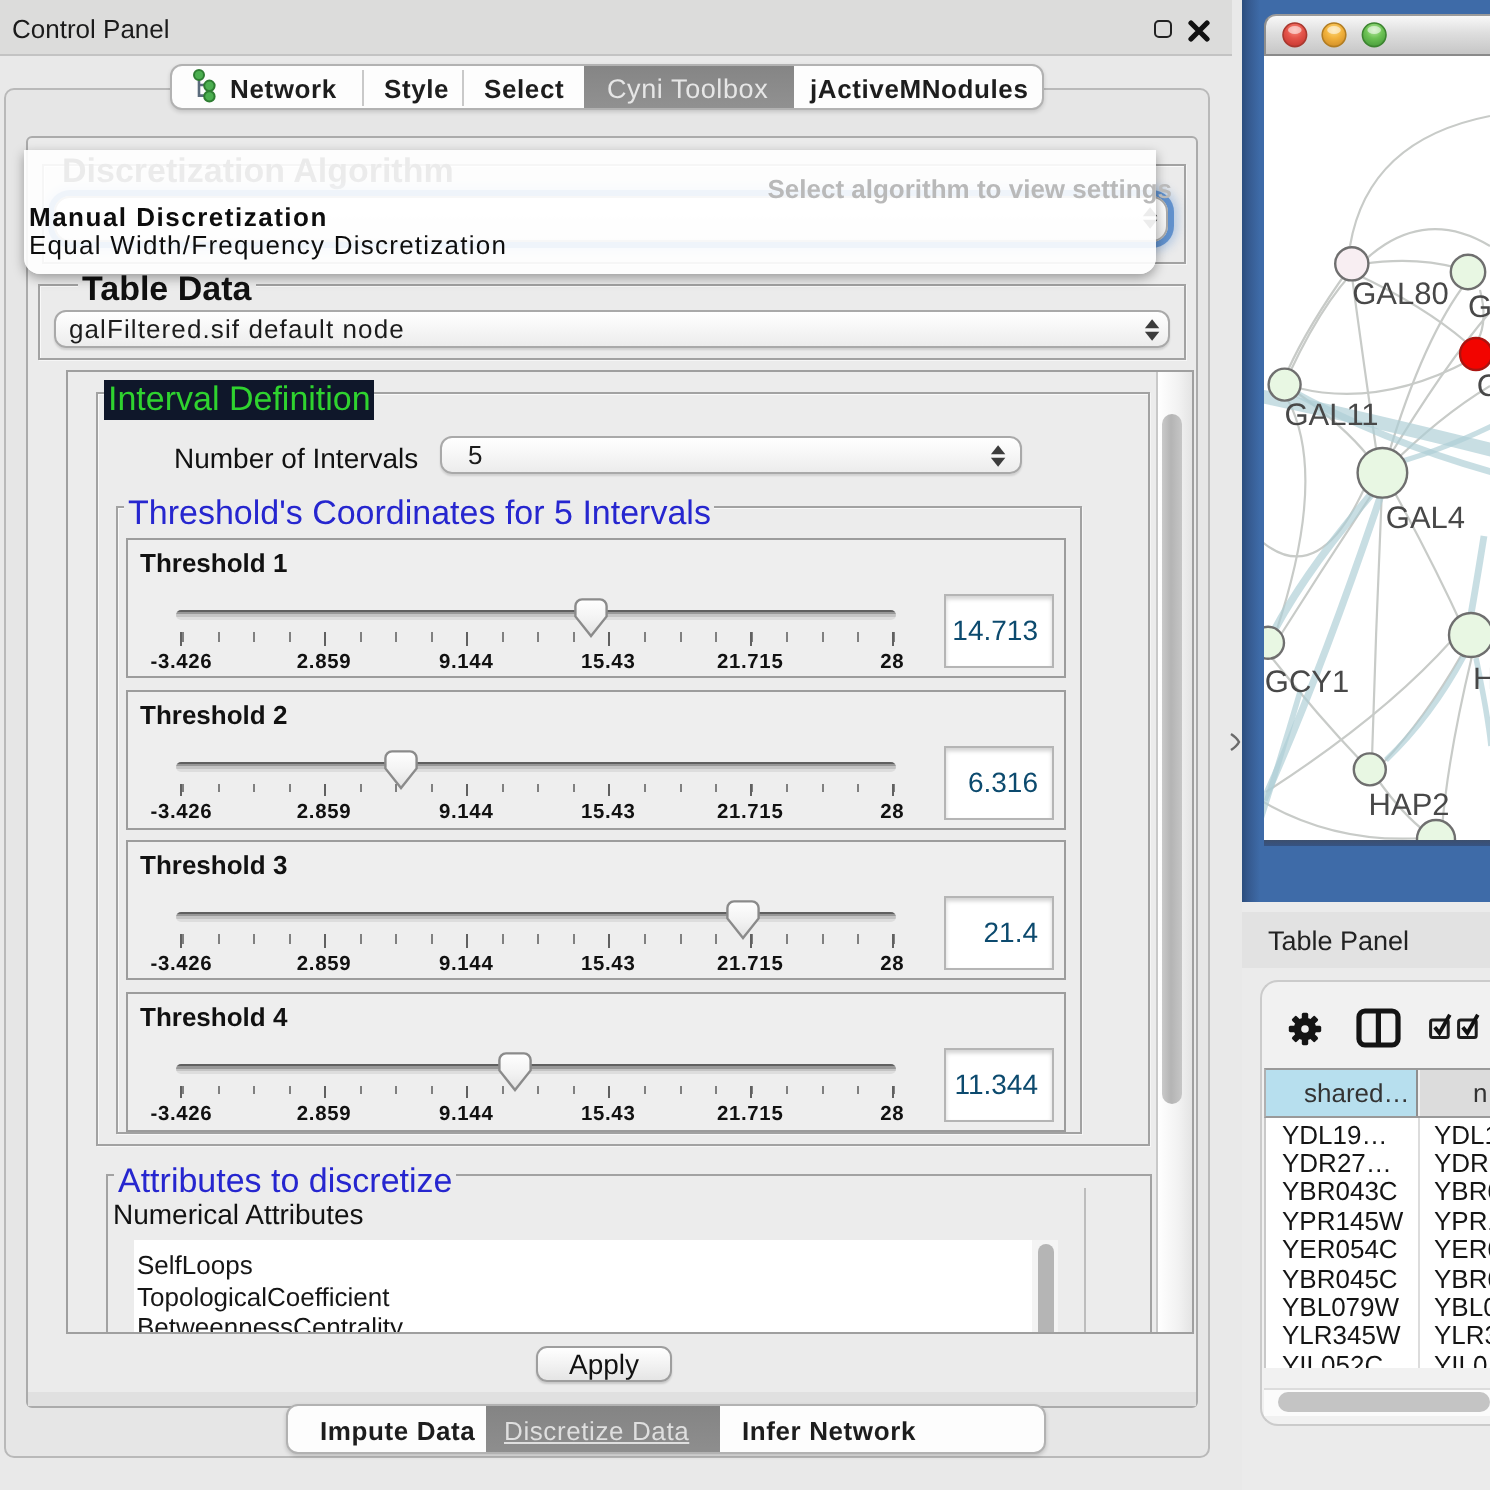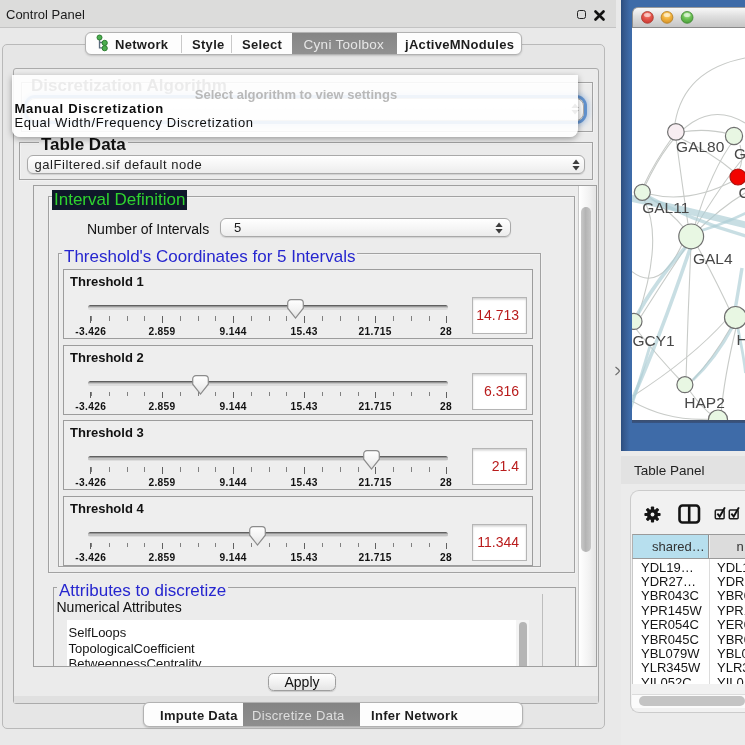--- a/index.html
+++ b/index.html
@@ -14,21 +14,21 @@
 .stepper .up { width:0; height:0; border-left:4.5px solid transparent; border-right:4.5px solid transparent; border-bottom:5px solid #3c3c3c; margin-bottom:2px; }
 .stepper .dn { width:0; height:0; border-left:4.5px solid transparent; border-right:4.5px solid transparent; border-top:5px solid #3c3c3c; }
 .bold13 { font-weight:normal; font-size:14px; color:#111; position:absolute; white-space:nowrap; }
 .tpanel { position:absolute; left:63px; width:470px; height:70px; border:1px solid #9c9c9c; background:#eeeeee; }
 .ttitle { position:absolute; left:6px; top:4px; font-weight:bold; font-size:13px; color:#111; }
 .track { position:absolute; left:24px; width:360px; height:5px; top:34.8px; border-radius:2.5px; background:linear-gradient(#606060 0 20%, #989898 20% 45%, #c4c4c4 45% 70%, #dddddd 70%); }
 .ticks { position:absolute; left:26.6px; top:46px; width:357px; height:4.5px; background:repeating-linear-gradient(90deg, #808080 0 1px, transparent 1px 17.77px); }
 .majtick { position:absolute; top:46px; width:1px; height:6.5px; background:#606060; }
 .thumb { position:absolute; top:29.2px; width:17px; height:20px; }
 .slbl { position:absolute; top:55.6px; font-size:10.2px; font-weight:bold; letter-spacing:0.35px; color:#111; width:60px; text-align:center; }
-.vbox { position:absolute; left:408px; top:27px; width:55px; height:37px; background:#ffffff; border:1px solid #b5b5b5; box-shadow:inset 0 1.5px 2px rgba(0,0,0,0.18); font-size:14px; color:#b91c1c; text-align:right; padding:9px 7px 0 0; }
+.vbox { position:absolute; left:408px; top:27px; width:55px; height:37px; background:#ffffff; border:1px solid #b5b5b5; box-shadow:inset 0 1.5px 2px rgba(0,0,0,0.18); font-size:14px; color:#0c4a6e; text-align:right; padding:9px 7px 0 0; }
 .seg { font-size:13px; font-weight:bold; color:#1d1d1d; letter-spacing:0.3px; }
 </style>
 </head>
 <body>
 
 <div class="abs" style="left:0;top:0;width:616px;height:27.5px;background:#dcdcdb;border-bottom:1px solid #c3c3c3;"></div>
 <div class="abs" style="left:6px;top:7px;font-size:13px;color:#1b1b1b;">Control Panel</div>
 
 <div class="abs" style="left:577px;top:10px;width:9px;height:9px;border:1.4px solid #222;border-radius:2.5px;"></div>
 <svg class="abs" style="left:594px;top:10px;" width="11" height="11" viewBox="0 0 11 11">
@@ -193,30 +193,30 @@
 <div class="abs" style="left:542px;top:594px;width:1px;height:72px;background:#bdbdbd;"></div>
 <div class="abs" style="left:66.5px;top:619.5px;width:449px;height:46.5px;background:#ffffff;overflow:hidden;">
   <div class="abs" style="left:2px;top:5.5px;font-size:13px;color:#161616;">SelfLoops</div>
   <div class="abs" style="left:2px;top:21px;font-size:13px;color:#161616;">TopologicalCoefficient</div>
   <div class="abs" style="left:2px;top:36px;font-size:13px;color:#161616;">BetweennessCentrality</div>
 </div>
 <div class="abs" style="left:515.5px;top:619.5px;width:13px;height:46.5px;background:#f4f4f4;"></div>
 <div class="abs" style="left:518.5px;top:621.5px;width:8.5px;height:44.5px;background:#b5b5b5;border-radius:4px 4px 0 0;"></div>
 
 <div class="abs" style="left:11.5px;top:75px;width:566.5px;height:61.5px;background:rgba(255,255,255,0.9);border-radius:0 0 8px 8px;box-shadow:0 2px 6px rgba(0,0,0,0.35);"></div>
-<div class="abs" style="left:6px;top:87px;width:580px;text-align:center;font-size:13px;font-weight:bold;color:#b9b9b9;">Select algorithm to view settings</div>
+<div class="abs" style="left:6px;top:87px;width:580px;text-align:right;font-size:13px;font-weight:bold;color:#b9b9b9;">Select algorithm to view settings</div>
 <div class="abs" style="left:14.5px;top:101px;font-size:13px;font-weight:bold;letter-spacing:0.75px;color:#0d0d0d;">Manual Discretization</div>
 <div class="abs" style="left:14.5px;top:114.5px;font-size:13px;letter-spacing:0.62px;color:#0d0d0d;">Equal Width/Frequency Discretization</div>
 
 <div class="abs" style="left:268px;top:672.5px;width:68px;height:18.5px;background:linear-gradient(#ffffff,#f1f1f1 55%,#e5e5e5);border:1px solid #9e9e9e;border-radius:5.5px;box-shadow:0 1px 1px rgba(0,0,0,0.15);text-align:center;font-size:14px;color:#111;padding-top:0.5px;">Apply</div>
 
 <div class="abs" style="left:143px;top:701.5px;width:380px;height:25.5px;background:#fdfdfd;border:1px solid #b2b2b2;border-radius:6px;box-shadow:0 1px 2px rgba(0,0,0,0.18);overflow:hidden;">
   <div class="abs" style="left:98.5px;top:0;width:117px;height:26px;background:linear-gradient(#848484,#8f8f8f);"></div>
   <div class="abs seg" style="left:16px;top:5px;">Impute Data</div>
-  <div class="abs seg" style="left:108px;top:5px;color:#dfdfdf;font-weight:normal;">Discretize Data</div>
+  <div class="abs seg" style="left:108px;top:5px;color:#dfdfdf;font-weight:normal;text-decoration:underline;">Discretize Data</div>
   <div class="abs seg" style="left:227px;top:5px;">Infer Network</div>
 </div>
 
 <svg class="abs" style="left:613.5px;top:366px;" width="7" height="10" viewBox="0 0 7 10">
     <path d="M1.5 1 Q4.5 3 5.5 5 Q4.5 7 1.5 9" fill="none" stroke="#6b6b6b" stroke-width="1.2"></path>
   </svg>
 
 <div class="abs" style="left:621px;top:0;width:124px;height:450.5px;background:linear-gradient(90deg,#2b4d7d 0px,#35598e 3px,#3e6ba8 9px,#3e6ba8);"></div>
 
 <div class="abs" style="left:631.5px;top:6.5px;width:113.5px;height:21px;background:linear-gradient(#f8f8f8,#dedede 45%,#c6c6c6);border-radius:6px 0 0 0;border-top:1px solid #9b9b9b;border-left:1px solid #8e8e8e;border-bottom:1px solid #8a8a8a;"></div>

